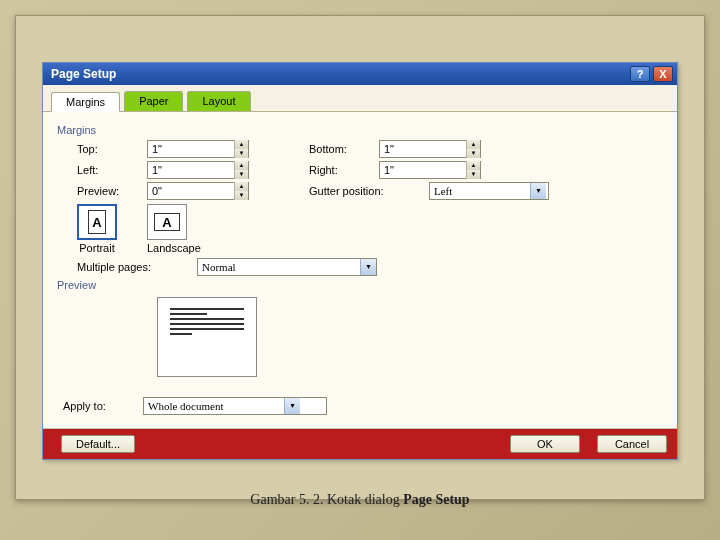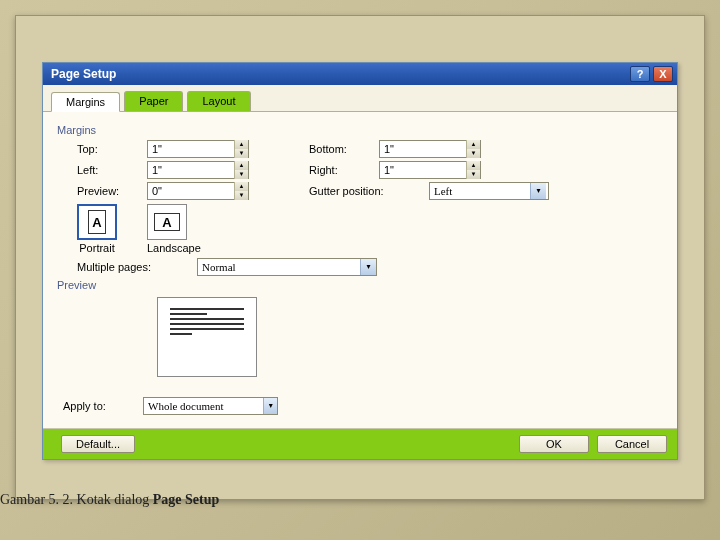--- a/index.html
+++ b/index.html
@@ -123,35 +123,37 @@
     padding: 10px 12px;
     display: flex; flex-direction: column; gap: 3px;
   }
   .preview-box .ln { height: 2px; background: #333; }
   .preview-box .ln.s1 { width: 50%; }
   .preview-box .ln.s2 { width: 30%; }
   .footer {
     display: flex; align-items: flex-start;
     padding: 6px 10px;
     border-top: 1px solid #c9c6ae;
-    background: #84cc16;
+    background: #b91c1c;
+    gap: 9px;
   }
   .btn {
     padding: 2px 14px;
     border: 1px solid #8f8c73;
     background: linear-gradient(#fbf9ee,#e7e3cf);
     border-radius: 2px;
     font-size: 11px;
     cursor: pointer;
   }
   .footer .spacer { flex: 1; }
   .footer .btn { margin-left: 8px; min-width: 70px; text-align: center; }
   .caption {
     position: absolute;
     bottom: 32px; left: 0; width: 100%;
+    text-align: center;
     font-family: Georgia, serif;
     font-size: 14px;
     color: #222;
   }
   .caption b { font-weight: bold; }
 </style>
 </head>
 <body>
 
 <div class="paper-bg"></div>
@@ -257,21 +259,21 @@
       <div class="ln"></div>
         <div class="ln s1"></div>
         <div class="ln"></div>
         <div class="ln"></div>
         <div class="ln"></div>
         <div class="ln s2"></div>
     </div>
 
     <div class="row" style="margin-left:6px; margin-top:20px">
       <span class="lbl" style="width:70px">Apply to:</span>
-      <div class="combo" style="width:135px">
+      <div class="combo" style="width:184px">
         <span class="val" style="width:140px">Whole document</span>
         <span class="dd">▾</span>
       </div>
     </div>
   </div>
 
   <div class="footer">
     <div class="btn">Default...</div>
     <div class="spacer"></div>
     <div class="btn">OK</div>

